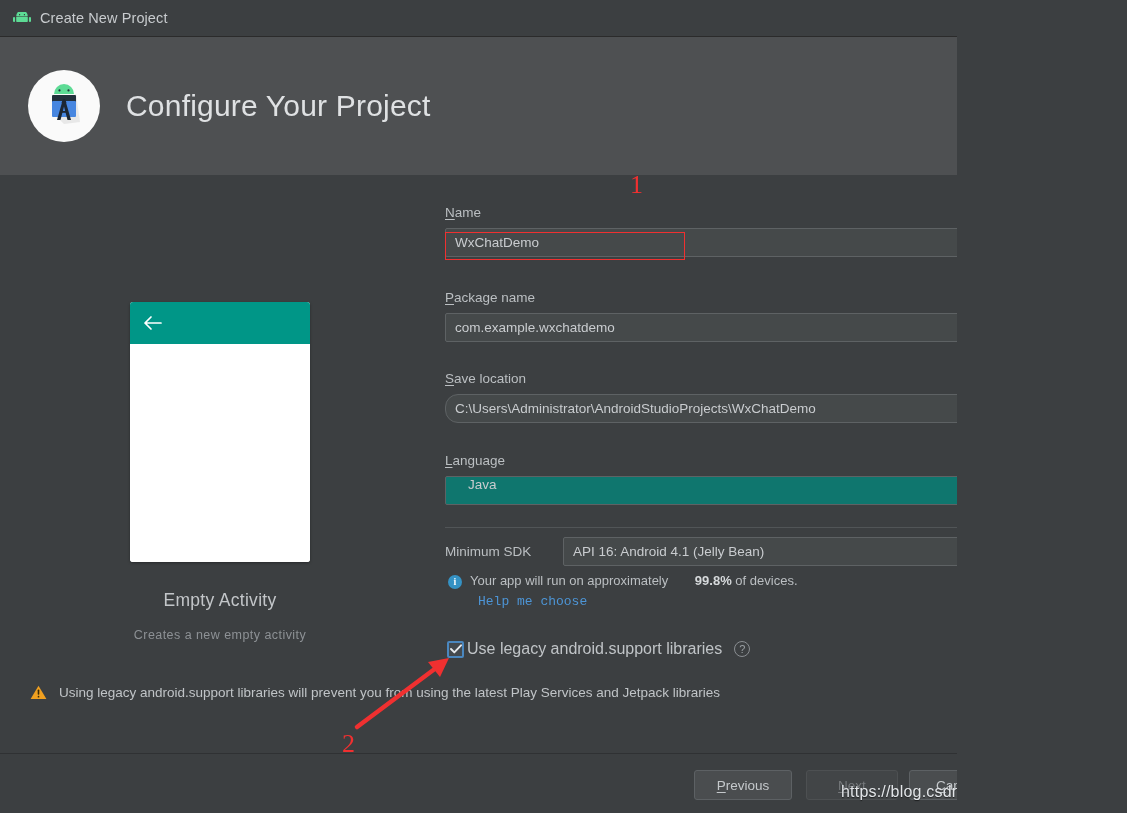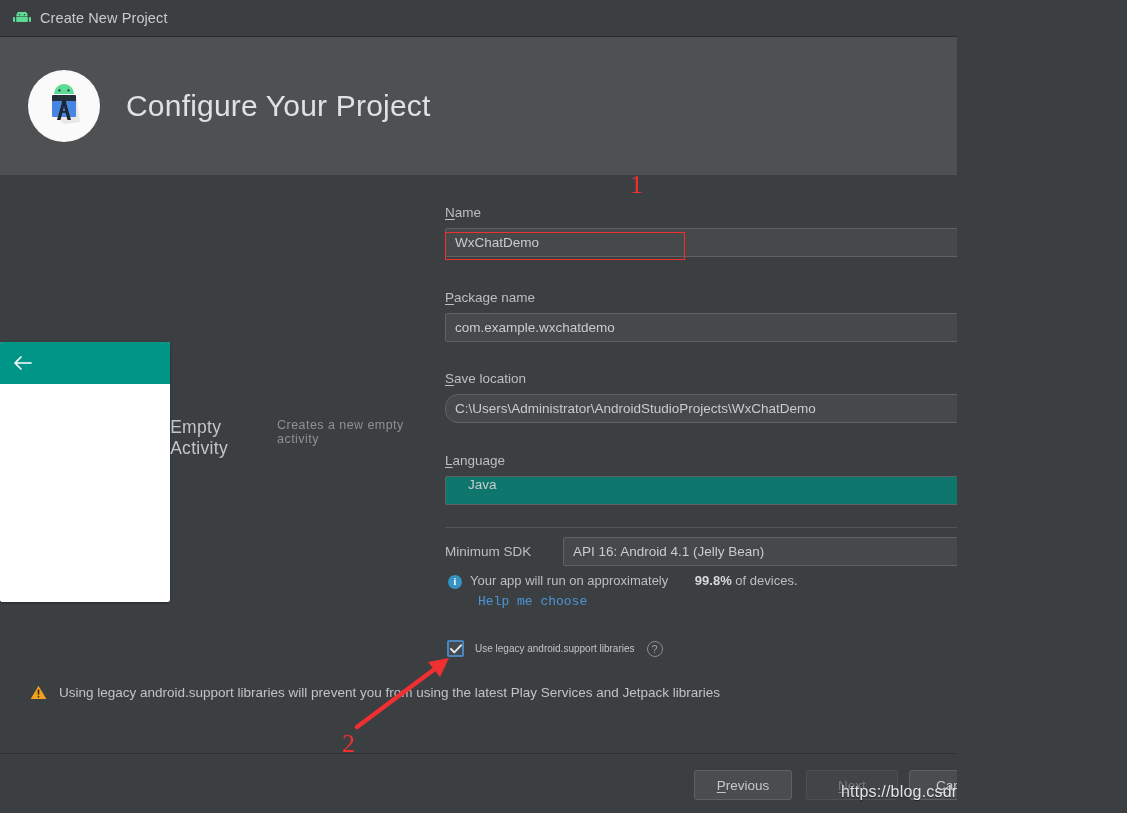--- a/index.html
+++ b/index.html
@@ -82,21 +82,21 @@
     width: 1127px; height: 497px;
     background: #3c3f41;
   }
 
   
   .preview {
     position: absolute;
     left: 0; top: 0;
     width: 440px; height: 497px;
     display: flex;
-    flex-direction: row;
+    flex-direction: column;
     align-items: center;
     justify-content: center;
   }
   .phone {
     margin-top: 97px;
     width: 180px; height: 260px;
     background: #ffffff;
     border-radius: 3px;
     overflow: hidden;
     box-shadow: 0 1px 3px rgba(0,0,0,0.35);
@@ -262,22 +262,22 @@
     width: 17px; height: 17px;
     border-radius: 2px;
     background: #43494e;
     border: 2px solid #4a87bf;
     display: flex; align-items: center; justify-content: center;
     cursor: pointer;
     flex: 0 0 auto;
   }
   .cbx svg { display: block; }
   .legacy-label {
-    margin-left: 11px;
-    font-size: 10px;
+    margin-left: 3px;
+    font-size: 16px;
     color: #c0c4c7;
     cursor: pointer;
   }
   .help-circle {
     margin-left: 12px;
     width: 16px; height: 16px;
     border-radius: 50%;
     border: 1px solid #8a8e92;
     color: #9ba0a4;
     font-size: 11px;

